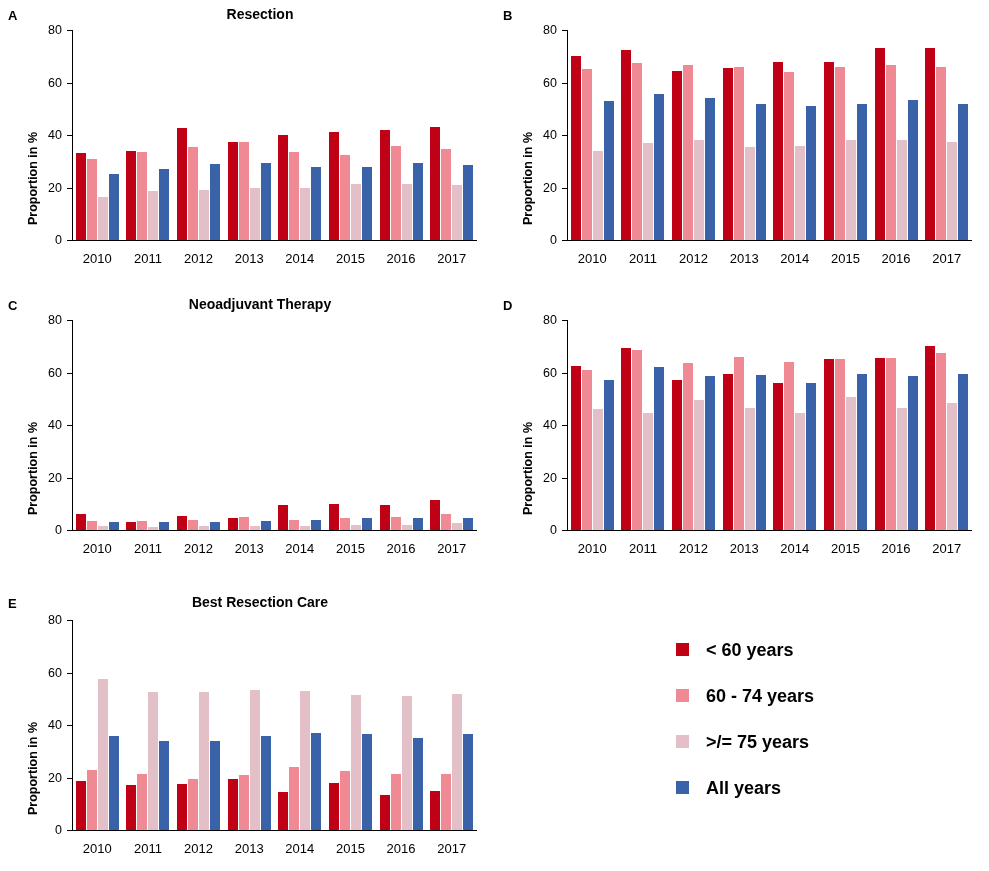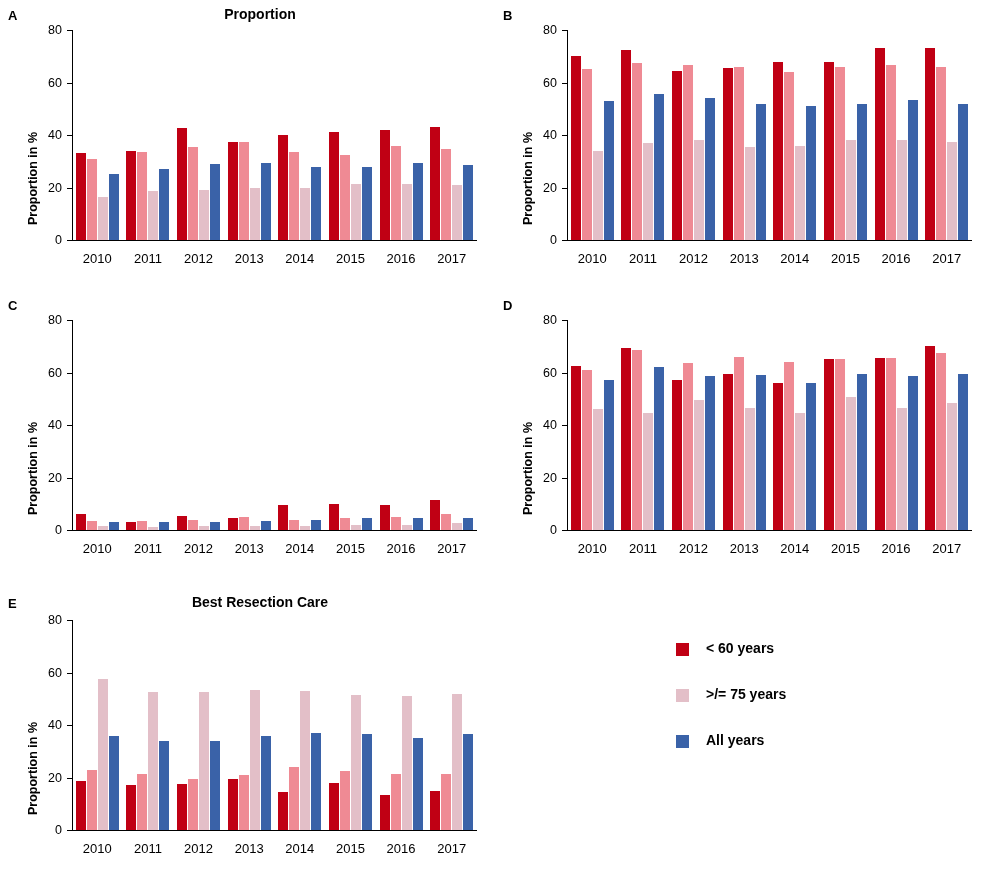--- a/index.html
+++ b/index.html
@@ -88,33 +88,33 @@
     position: absolute;
     width: 13px;
     height: 13px;
     left: 0;
     top: 3px;
   }
   .legend-text {
     position: absolute;
     left: 30px;
     top: 0;
-    font-size: 14px;
+    font-size: 18px;
     font-weight: bold;
     white-space: nowrap;
     color: #000;
     text-align: right;
   }
 </style>
 </head>
 <body>
 
 <div class="panel" style="left:0px; top:0px; width:494px; height:290px;">
   <div class="panel-letter" style="left:8px; top:8px;">A</div>
-  <div class="panel-title" style="left:60px; top:6px; width:400px;">Proportion</div>
+  <div class="panel-title" style="left:60px; top:6px; width:400px;">Resection</div>
   <div class="ylabel" style="left:26px; top:225px;">Proportion in %</div>
   <div class="plot" id="plot-0" style="left:72px; top:30px; width:405px; height:210px;">
       <div class="axis-line" style="left: 0px; top: 0px; width: 1px; height: 210px;"></div>
       <div class="axis-line" style="left: 0px; top: 210px; width: 405px; height: 1px;"></div>
       <div class="ytick-mark" style="left: -5px; top: 210px;"></div>
       <div class="ytick-label" style="left: -44px; top: 204px; width: 34px;">0</div>
       <div class="ytick-mark" style="left: -5px; top: 157.5px;"></div>
       <div class="ytick-label" style="left: -44px; top: 151.5px; width: 34px;">20</div>
       <div class="ytick-mark" style="left: -5px; top: 105px;"></div>
       <div class="ytick-label" style="left: -44px; top: 99px; width: 34px;">40</div>
@@ -251,20 +251,21 @@
         <div class="bar" style="left: 14.8125px; width: 10px; height: 173.25px; background: rgb(239, 138, 148);"></div>
         <div class="bar" style="left: 25.8125px; width: 10px; height: 98.4375px; background: rgb(227, 191, 200);"></div>
         <div class="bar" style="left: 36.8125px; width: 10px; height: 136.5px; background: rgb(58, 98, 168);"></div>
       </div>
       <div class="xtick-label" style="left: 354.375px; top: 222px; width: 50.625px;">2017</div>
     </div>
 </div>
 
 <div class="panel" style="left:0px; top:290px; width:494px; height:290px;">
   <div class="panel-letter" style="left:8px; top:8px;">C</div>
+  <div class="panel-title" style="left:60px; top:6px; width:400px;">Neoadjuvant Therapy</div>
   <div class="ylabel" style="left:26px; top:225px;">Proportion in %</div>
   <div class="plot" id="plot-2" style="left:72px; top:30px; width:405px; height:210px;">
       <div class="axis-line" style="left: 0px; top: 0px; width: 1px; height: 210px;"></div>
       <div class="axis-line" style="left: 0px; top: 210px; width: 405px; height: 1px;"></div>
       <div class="ytick-mark" style="left: -5px; top: 210px;"></div>
       <div class="ytick-label" style="left: -44px; top: 204px; width: 34px;">0</div>
       <div class="ytick-mark" style="left: -5px; top: 157.5px;"></div>
       <div class="ytick-label" style="left: -44px; top: 151.5px; width: 34px;">20</div>
       <div class="ytick-mark" style="left: -5px; top: 105px;"></div>
       <div class="ytick-label" style="left: -44px; top: 99px; width: 34px;">40</div>
@@ -481,20 +482,24 @@
       <div class="xtick-label" style="left: 354.375px; top: 222px; width: 50.625px;">2017</div>
     </div>
 </div>
 
 <div class="legend" style="left:676px; top:640px; width:260px;">
   <div class="legend-row">
     <span class="legend-swatch" style="background:#c00014;"></span>
     <span class="legend-text">&lt; 60 years</span>
   </div>
   <div class="legend-row">
+    <span class="legend-swatch" style="background:#ef8a94;"></span>
+    <span class="legend-text">60 - 74 years</span>
+  </div>
+  <div class="legend-row">
     <span class="legend-swatch" style="background:#e3bfc8;"></span>
     <span class="legend-text">&gt;/= 75 years</span>
   </div>
   <div class="legend-row">
     <span class="legend-swatch" style="background:#3a62a8;"></span>
     <span class="legend-text">All years</span>
   </div>
 </div>
 
 </body></html>

